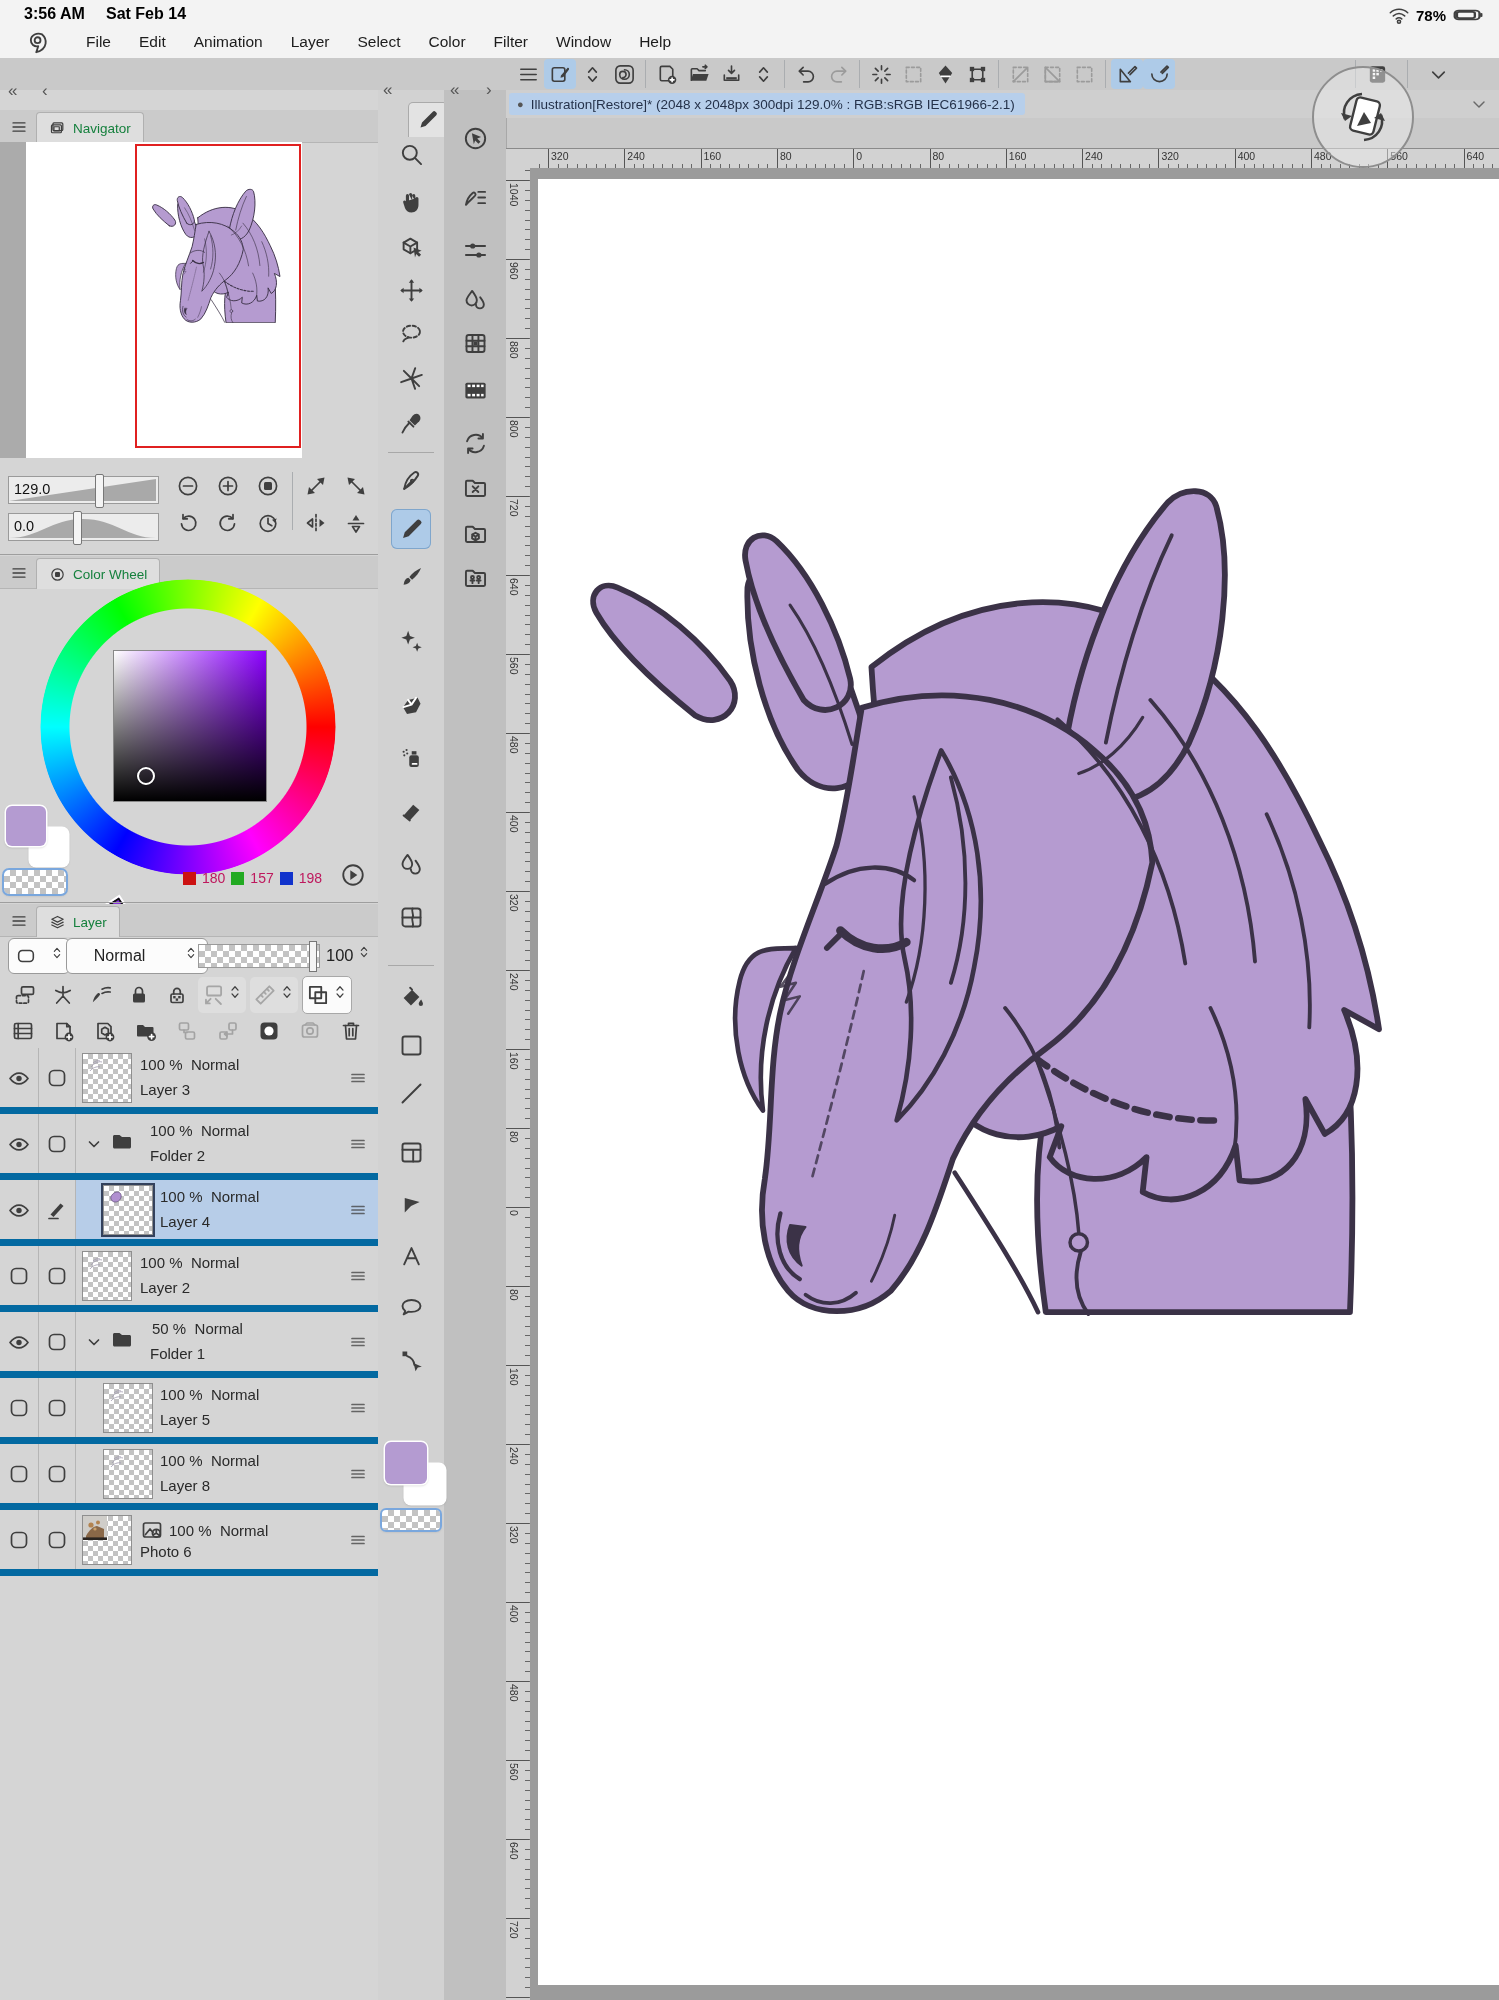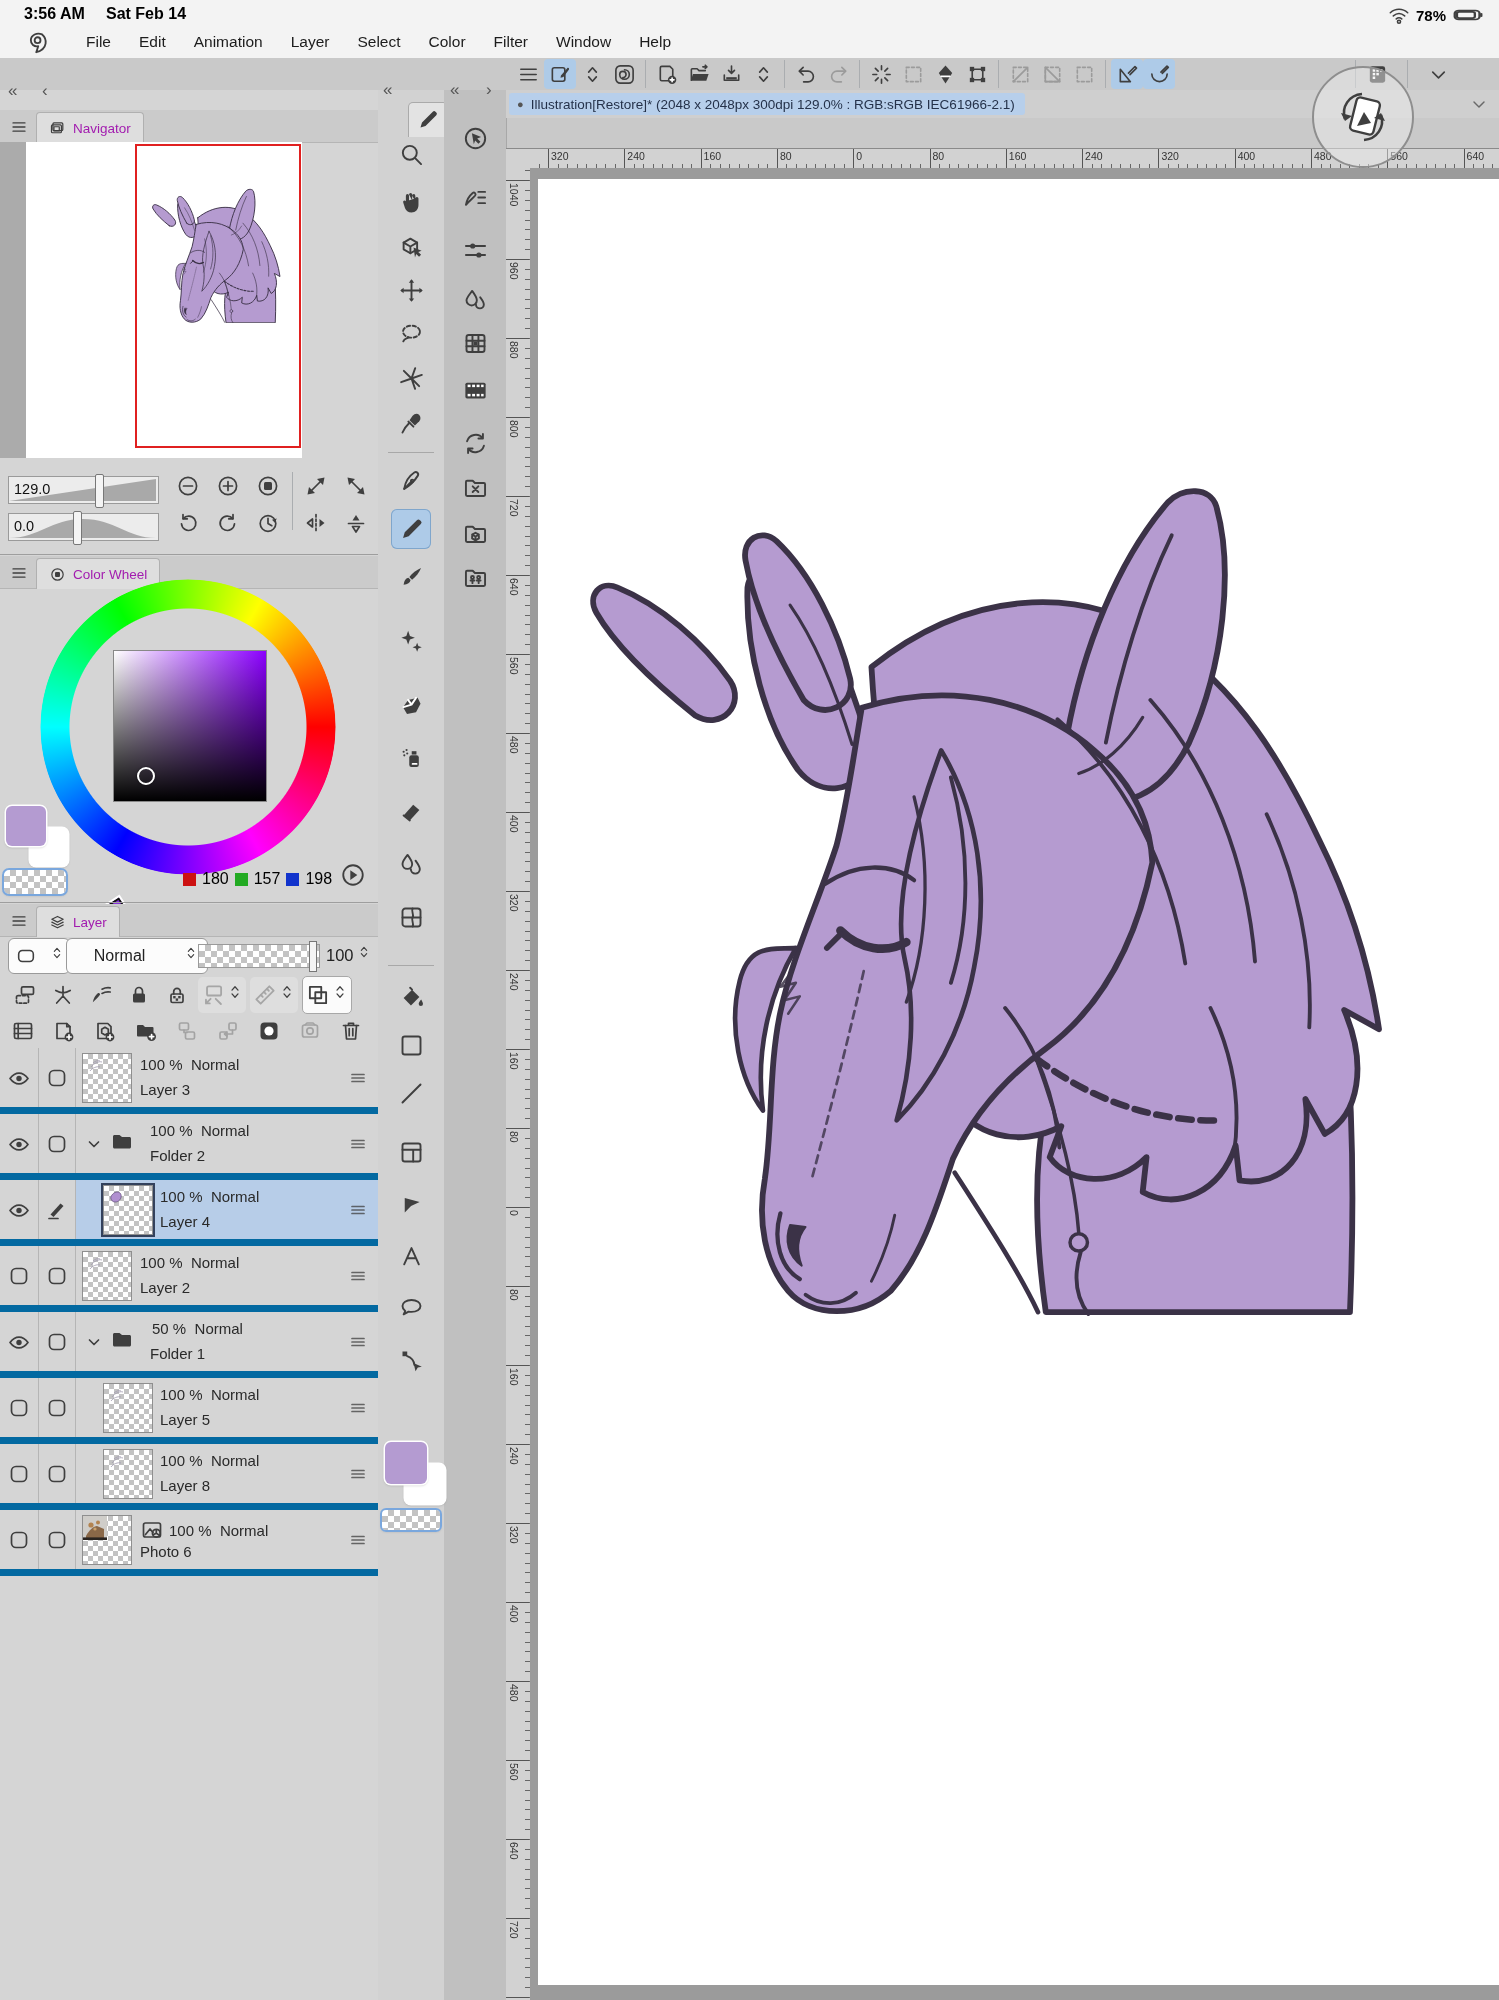--- a/index.html
+++ b/index.html
@@ -32,40 +32,40 @@
   .ic .f{fill:#3f3f3f;stroke:none;}
   .ic .w{stroke:#fff;}
   .ic .wf{fill:#fff;stroke:none;}
   
   #leftcol{left:0;top:90px;width:378px;height:1910px;background:var(--panel);border-right:1px solid var(--panelline);}
   .parrow{position:absolute;font-size:17px;color:#555;}
   .phead{position:absolute;left:0;width:378px;height:32px;background:#cbcbcb;border-bottom:1px solid #b5b5b5;}
   .phead .hm{position:absolute;left:10px;top:8px;width:18px;height:18px;}
   .ptab{position:absolute;left:36px;top:2px;height:30px;background:#dedede;border:1px solid #b0b0b0;border-bottom:none;border-radius:4px 4px 0 0;display:flex;align-items:center;gap:7px;padding:0 12px;}
   .ptab svg{width:17px;height:17px;}
-  .ptab span{font-size:13.5px;color:#a21caf;}
+  .ptab span{font-size:13.5px;color:#15803d;}
   
   #nav-thumb{left:26px;top:52px;width:276px;height:316px;background:#fff;}
   #nav-gutter{left:0;top:52px;width:26px;height:316px;background:#ababab;}
   #nav-frame{position:absolute;left:109px;top:2px;width:162px;height:300px;border:2px solid #e02020;}
   .navslider{position:absolute;width:149px;height:26px;background:#ececec;border:1px solid #9a9a9a;}
   .navslider svg{position:absolute;left:0;top:0;}
   .navslider .val{position:absolute;left:5px;top:4px;font-size:14.5px;color:#111;}
   .navslider .hdl{position:absolute;top:-3px;width:7px;height:32px;background:#f4f4f4;border:1px solid #777;border-radius:2px;}
   .nbtn{position:absolute;width:32px;height:32px;display:flex;align-items:center;justify-content:center;}
   .nbtn svg{width:24px;height:24px;}
   .ndiv{position:absolute;width:1px;height:58px;background:#aaadb0;}
   
   #cw-ring{position:absolute;}
   #cw-sq{position:absolute;border:1px solid #888;}
   #cw-cursor{position:absolute;width:14px;height:14px;border:2.5px solid #fff;border-radius:50%;box-shadow:0 0 2px rgba(0,0,0,.7);}
   #cw-handle{position:absolute;width:26px;height:13px;background:#8833dd;border:2.5px solid #111;outline:2px solid #fff;}
   .swatch{position:absolute;border-radius:6px;box-shadow:0 0 0 1.5px #fff,0 1px 3px rgba(0,0,0,.35);}
   .checker{background-image:linear-gradient(45deg,#c3c3c3 25%,transparent 25%,transparent 75%,#c3c3c3 75%),linear-gradient(45deg,#c3c3c3 25%,transparent 25%,transparent 75%,#c3c3c3 75%);background-size:12px 12px;background-position:0 0,6px 6px;background-color:#fff;}
-  .rgbrow{position:absolute;display:flex;align-items:center;gap:6px;font-size:16px;color:#000000;}
+  .rgbrow{position:absolute;display:flex;align-items:center;gap:6px;font-size:14px;color:#be185d;}
   .rgbsq{width:13px;height:13px;display:inline-block;}
   
   .ldd{position:absolute;background:#fcfcfc;border:1px solid #9a9a9a;border-radius:6px;display:flex;align-items:center;}
   .chev2{margin-left:auto;width:16px;height:22px;}
   .lrow-icons{position:absolute;display:flex;align-items:center;}
   .libtn{width:38px;height:34px;display:flex;align-items:center;justify-content:center;}
   .libtn svg{width:24px;height:24px;}
   .ligrp{height:36px;border-radius:5px;display:flex;align-items:center;padding:0 2px;}
   .ligrp.dim{background:#dedede;}
   .ligrp.on{background:#fbfbfb;border:1px solid #a8a8a8;}

